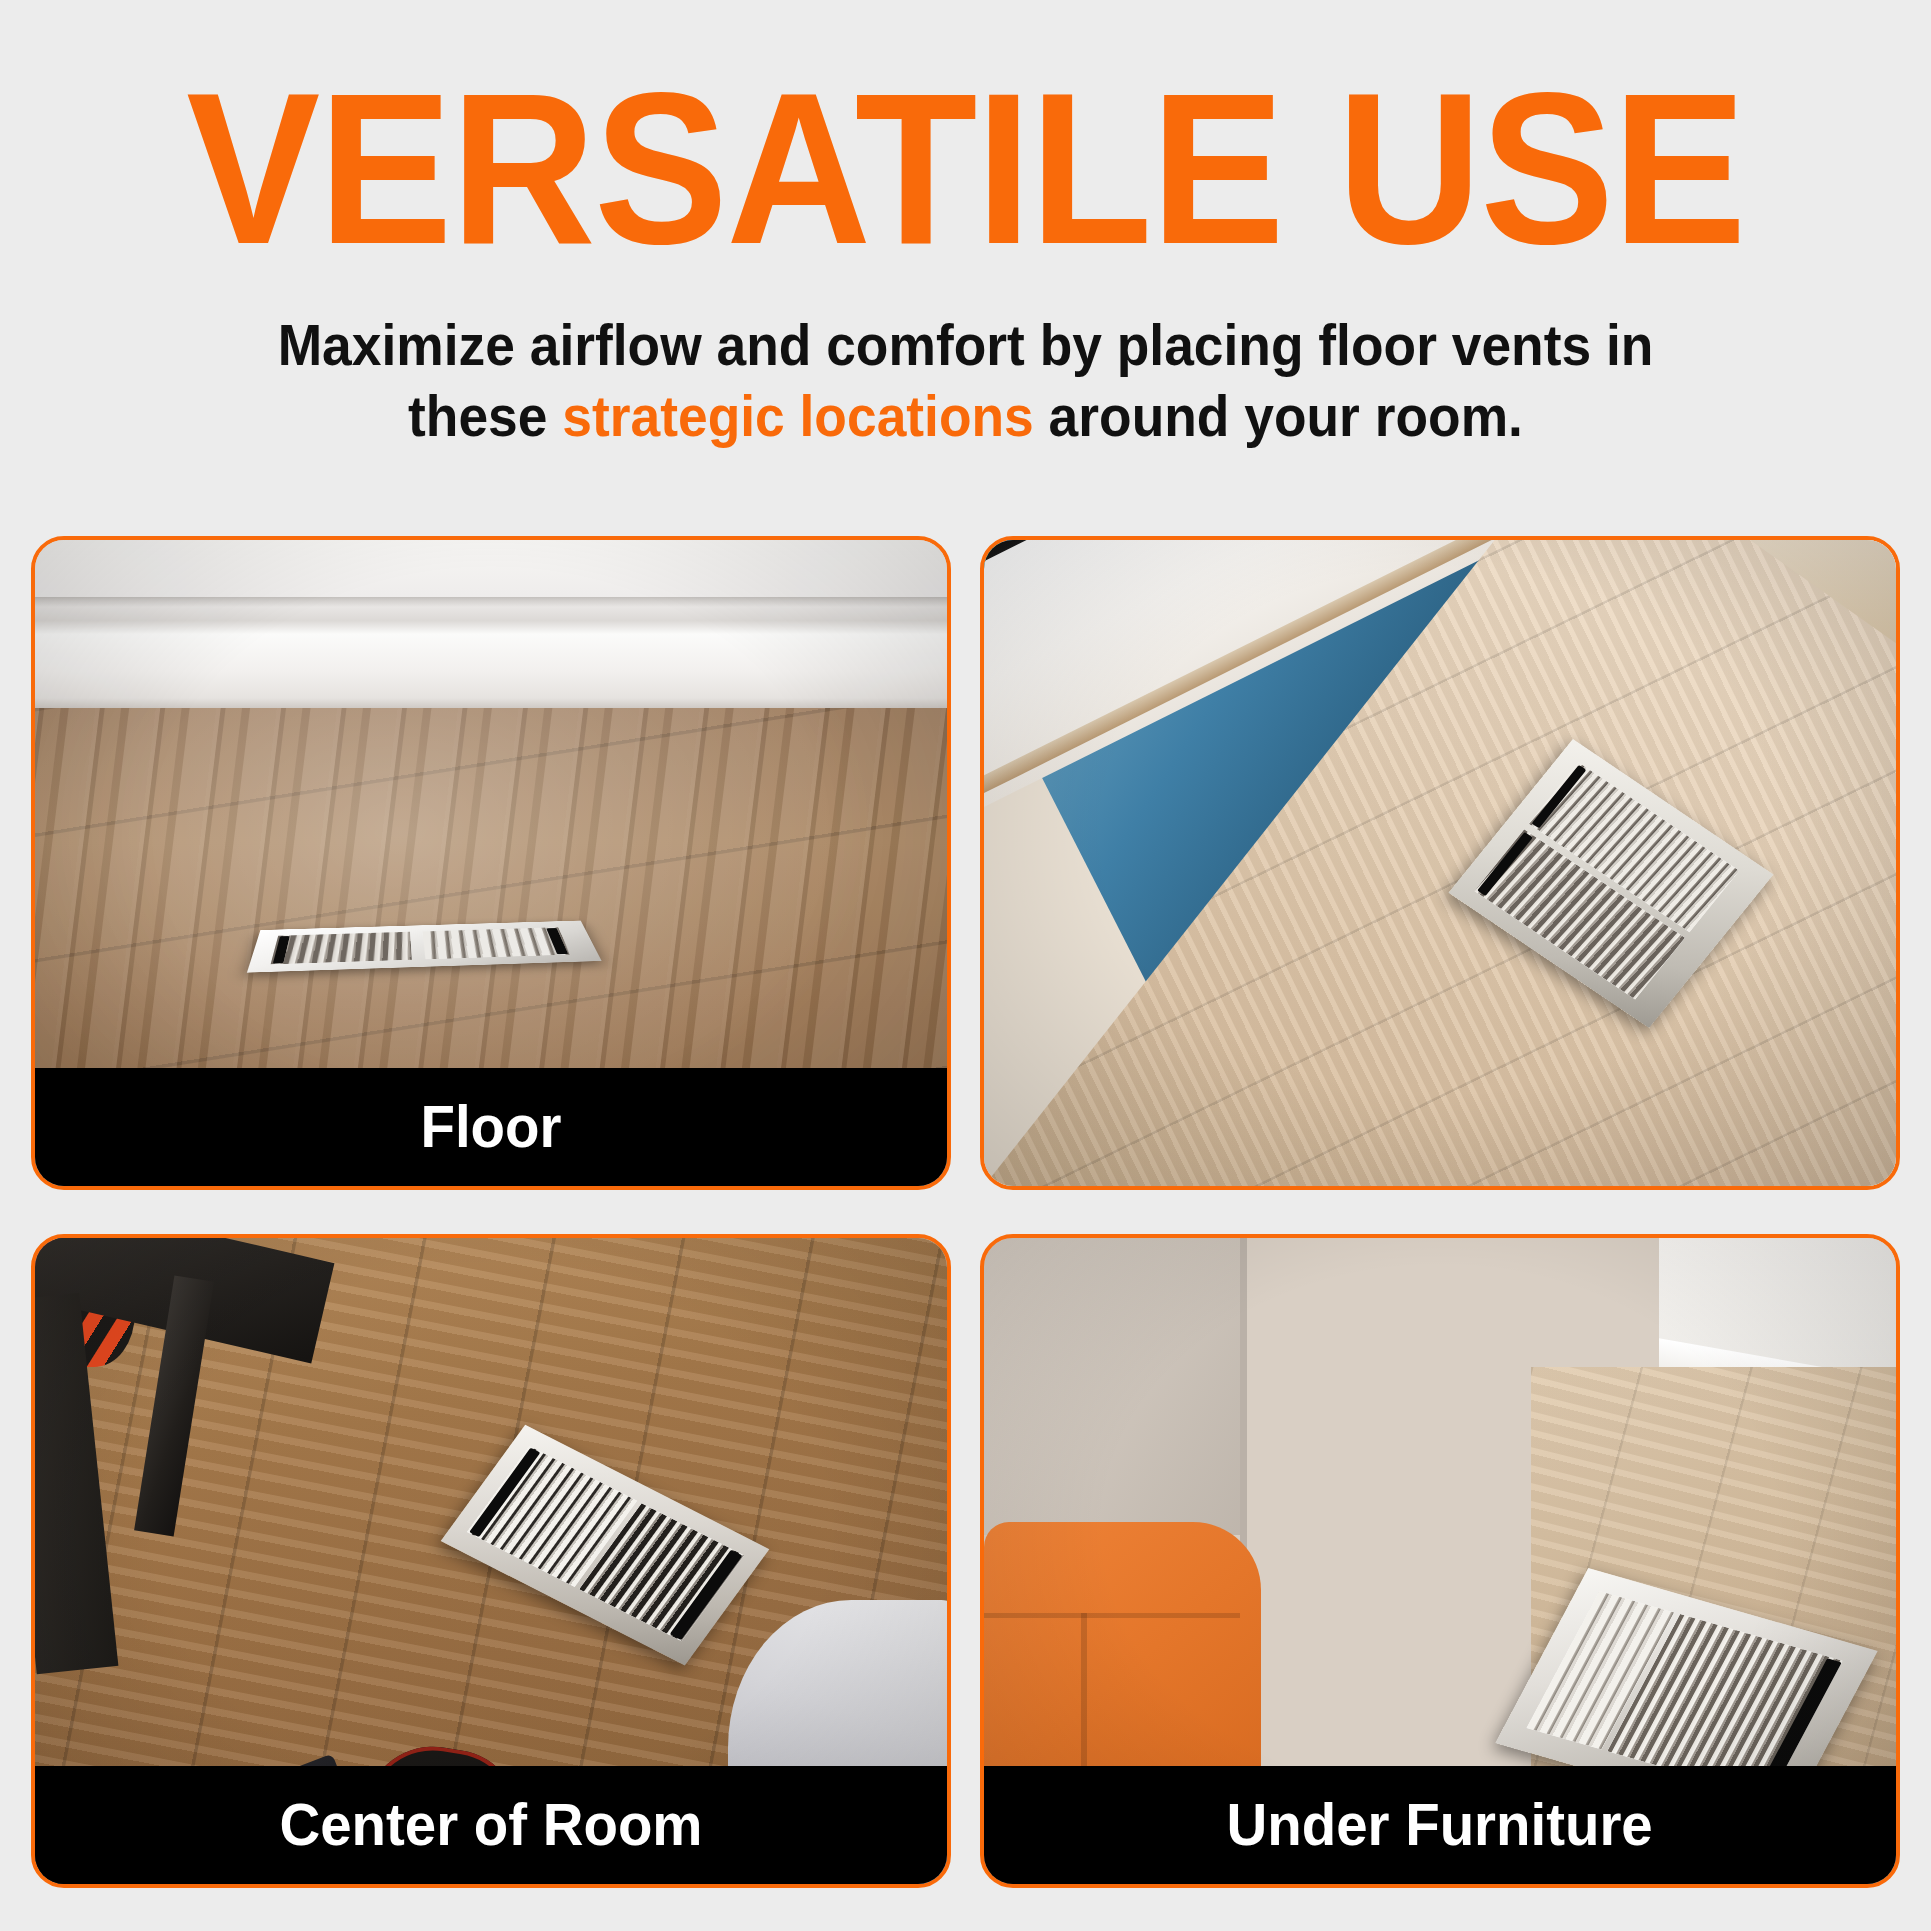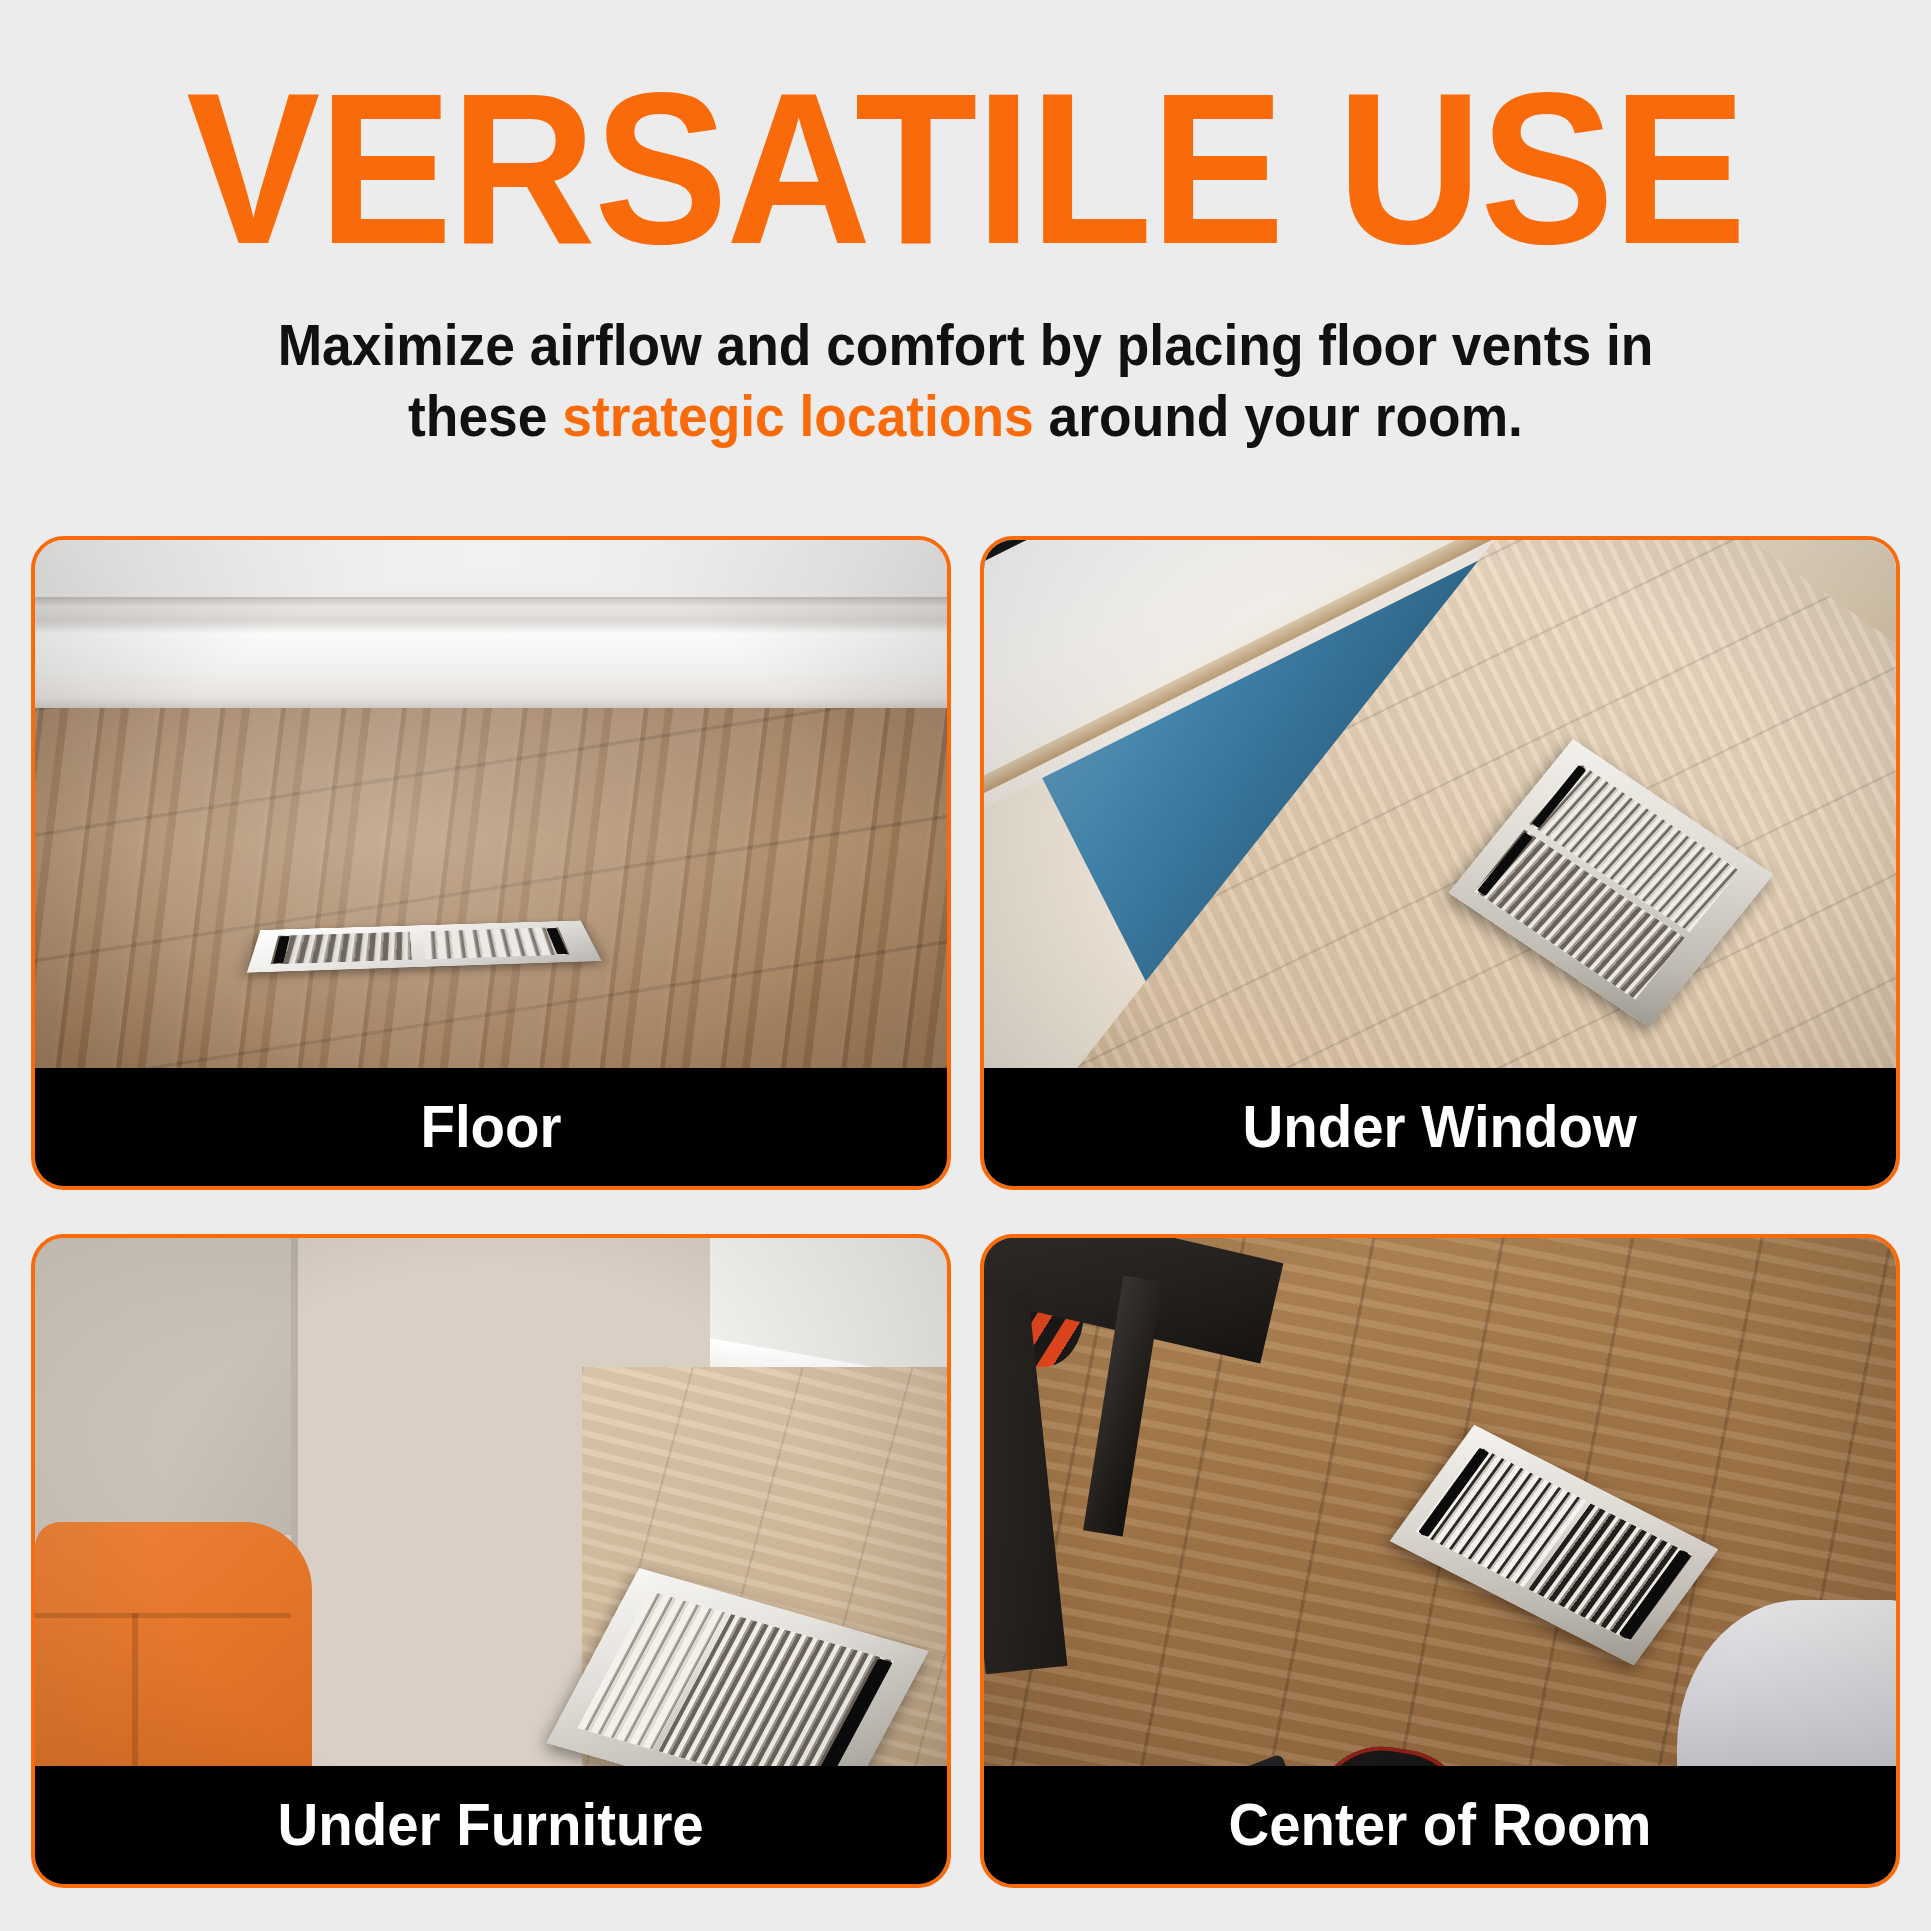--- a/index.html
+++ b/index.html
@@ -386,52 +386,20 @@
               <div class="louvers-a"></div>
             </div>
           <div class="vent-inner b">
               <div class="louvers-b"></div>
             </div>
           <div class="louver-dark ld-left"></div>
           <div class="louver-dark ld-right"></div>
         </div>
         <div class="vignette"></div>
       </div>
-      <div class="label-bar">
-        <span class="label-text">Under Window</span>
-      </div>
-    </div>
-
-    <div class="card">
-      <div class="photo">
-        <div class="p3-wall"></div>
-        <div class="p3-base"></div>
-        <div class="p3-floor"></div>
-        <div class="p3-sofa">
-          <div class="seam" style="left:37%;top:0;width:6.8px;height:100%"></div>
-          <div class="panel" style="left:0;top:0;width:37%;height:46%"></div>
-          <div class="p3-arm"></div>
-          <div class="seam" style="left:0;top:58%;width:37%;height:5.8px"></div>
-          <div class="seam" style="left:14%;top:58%;width:5.8px;height:42%"></div>
-        </div>
-        <div class="vent v3">
-          <div class="vent-frame"></div>
-          <div class="vent-inner a">
-              <div class="louvers-a"></div>
-            </div>
-          <div class="vent-inner b">
-              <div class="louvers-b"></div>
-            </div>
-          <div class="louver-dark ld-right"></div>
-        </div>
-        <div class="vignette"></div>
-      </div>
-      <div class="label-bar">
-        <span class="label-text">Under Furniture</span>
-      </div>
     </div>
 
     <div class="card">
       <div class="photo">
         <div class="p4-floor"></div>
         <div class="p4-throw"></div>
         <div class="p4-table"></div>
         <div class="p4-leg2"></div>
         <div class="p4-leg"></div>
         <div class="p4-cushion"></div>
@@ -456,15 +424,44 @@
             <i style="top:78%"></i>
         </div>
         <div class="p4-hand"></div>
         <div class="vignette"></div>
       </div>
       <div class="label-bar">
         <span class="label-text">Center of Room</span>
       </div>
     </div>
 
+    <div class="card">
+      <div class="photo">
+        <div class="p3-wall"></div>
+        <div class="p3-base"></div>
+        <div class="p3-floor"></div>
+        <div class="p3-sofa">
+          <div class="seam" style="left:37%;top:0;width:6.8px;height:100%"></div>
+          <div class="panel" style="left:0;top:0;width:37%;height:46%"></div>
+          <div class="p3-arm"></div>
+          <div class="seam" style="left:0;top:58%;width:37%;height:5.8px"></div>
+          <div class="seam" style="left:14%;top:58%;width:5.8px;height:42%"></div>
+        </div>
+        <div class="vent v3">
+          <div class="vent-frame"></div>
+          <div class="vent-inner a">
+              <div class="louvers-a"></div>
+            </div>
+          <div class="vent-inner b">
+              <div class="louvers-b"></div>
+            </div>
+          <div class="louver-dark ld-right"></div>
+        </div>
+        <div class="vignette"></div>
+      </div>
+      <div class="label-bar">
+        <span class="label-text">Under Furniture</span>
+      </div>
+    </div>
+
   </div>
 </div>
 
 
 </body></html>

